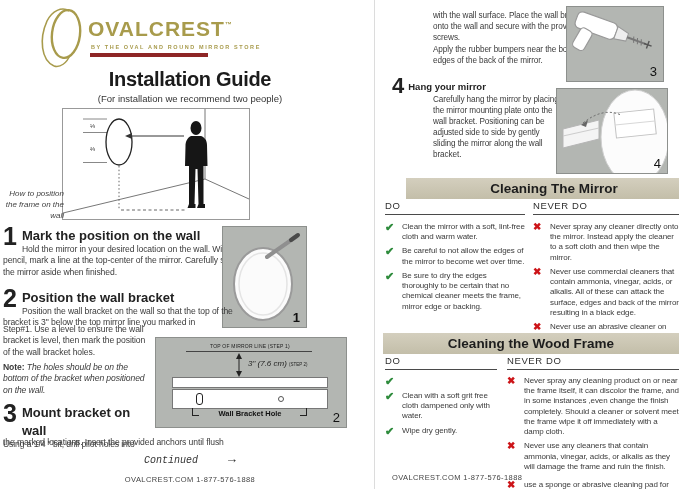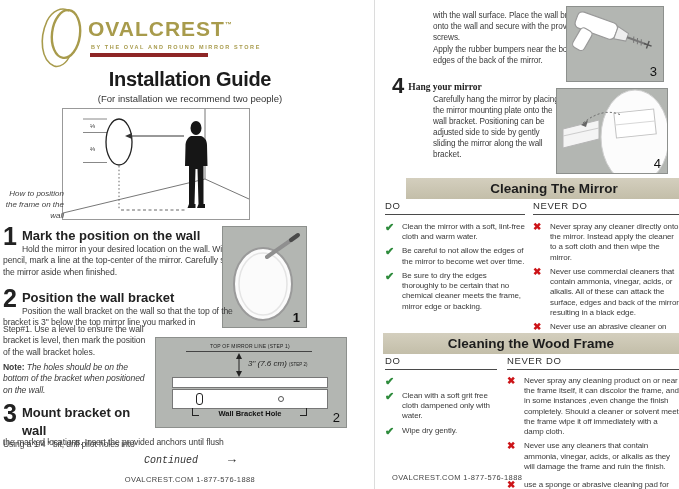--- a/index.html
+++ b/index.html
@@ -40,21 +40,21 @@
   .f2-bar2{position:absolute;left:16px;top:51px;width:154px;height:18px;background:#fff;border:1px solid #777;}
   .f2-slot{position:absolute;left:40px;top:55px;width:5px;height:10px;border:1.2px solid #222;border-radius:3px;}
   .f2-hole{position:absolute;left:122px;top:58px;width:4px;height:4px;border:1px solid #555;border-radius:50%;}
   .f2-caption{position:absolute;left:0;top:71px;width:188px;text-align:center;font-weight:bold;font-size:7.5px;color:#111;}
   .f2-ptr-l{position:absolute;left:36px;top:70px;width:6px;height:7px;border-left:1.2px solid #222;border-bottom:1.2px solid #222;}
   .f2-ptr-r{position:absolute;left:144px;top:70px;width:6px;height:7px;border-right:1.2px solid #222;border-bottom:1.2px solid #222;}
 
   
   .r-body{font-size:8.2px;line-height:1.35;letter-spacing:-0.1px;color:#3b3b3b;margin-left:41px;}
   .r-step-num{float:left;font-size:22px;font-weight:bold;color:#222;line-height:0.9;margin-right:4px;}
-  .r-step-title{font-weight:bold;font-size:9.5px;color:#222;font-family:Liberation Serif, serif;}
+  .r-step-title{font-weight:bold;font-size:9.5px;color:#222;}
   .section-bar{background:linear-gradient(to bottom,#d4cfbe,#c3bea9);text-align:center;
                font-weight:bold;font-size:13.5px;color:#1d1d1d;line-height:21px;height:21px;}
   .col-label{font-size:9.5px;letter-spacing:0.6px;color:#2e2e2e;border-bottom:1.5px solid #4a4a4a;padding-bottom:3px;}
   .li{display:flex;gap:4px;margin-bottom:4px;}
   .li-text{font-size:8px;line-height:1.28;letter-spacing:-0.1px;color:#3b3b3b;flex:1;}
   .check{color:#2e8b3c;font-size:11px;font-weight:bold;line-height:1;width:13px;flex:0 0 13px;}
   .cross{color:#cc1418;font-size:10px;font-weight:bold;line-height:1;width:13px;flex:0 0 13px;}
   .gap{margin-top:8px;}
 </style>
 </head>

